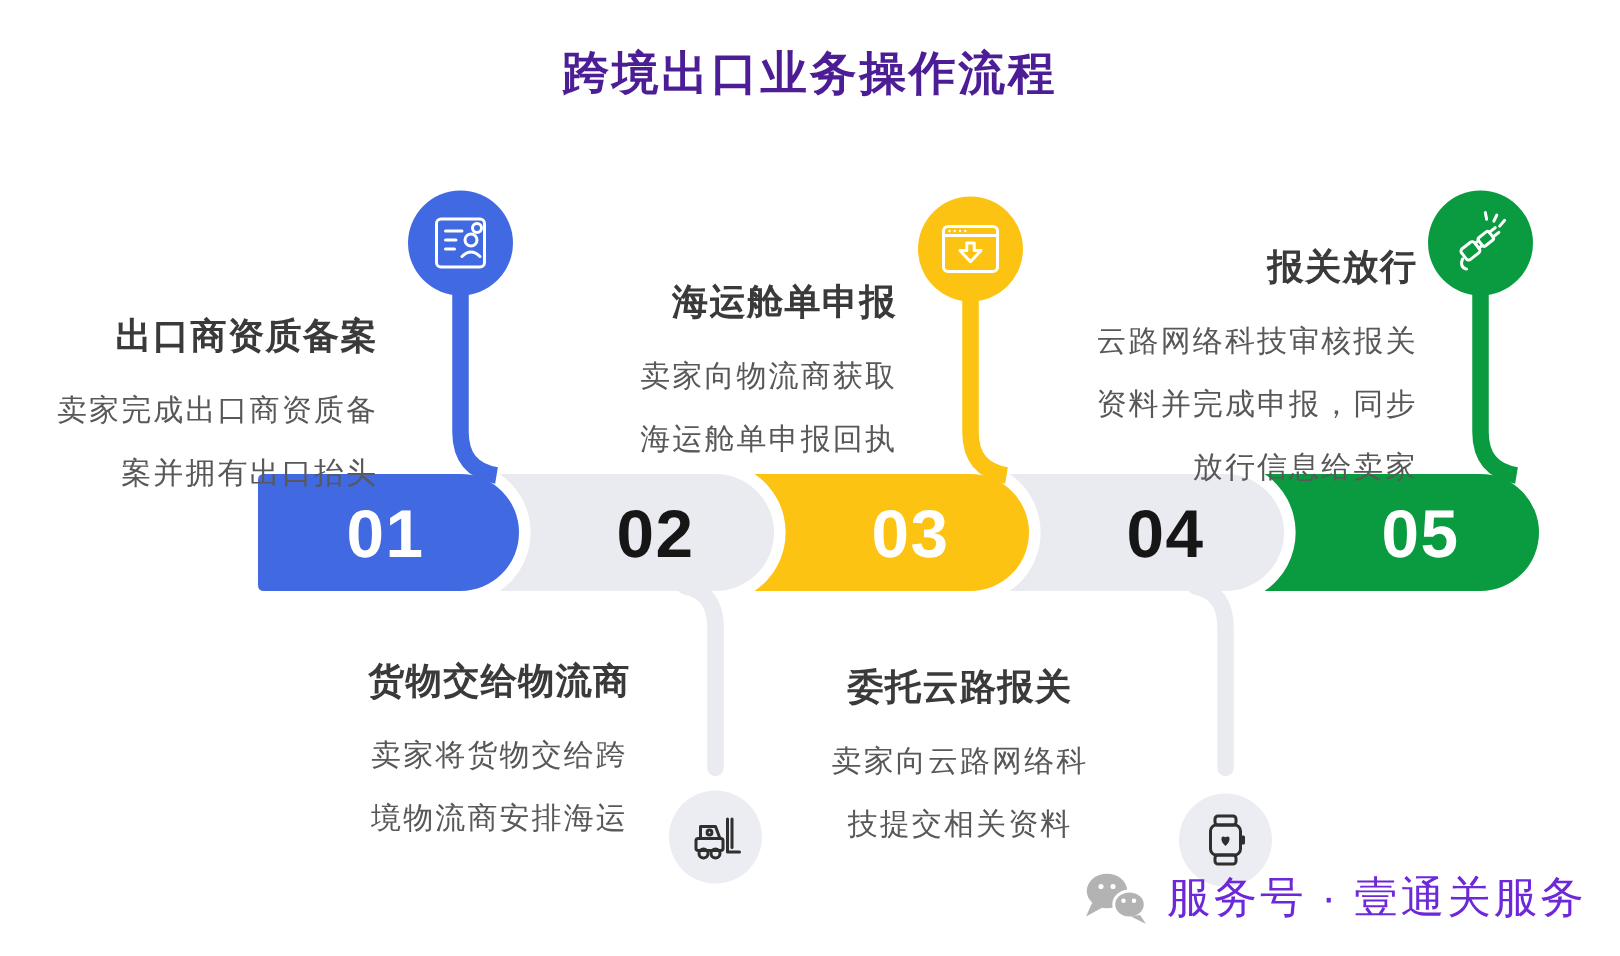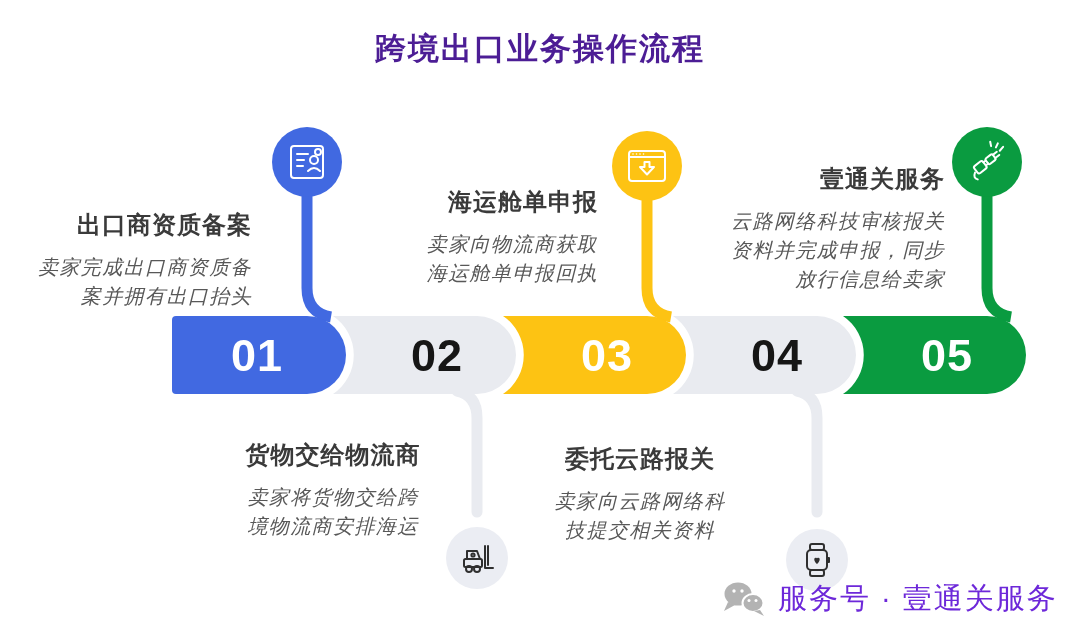--- a/index.html
+++ b/index.html
@@ -15,21 +15,21 @@
     letter-spacing:2px; color:#4c1d95;
   }
   .flow-svg { position:absolute; left:0; top:0; width:1080px; height:637px; }
   .step-text { position:absolute; }
   .step-title {
     font-size:24px; font-weight:bold; color:#3a3a3a;
     letter-spacing:1px; margin-bottom:12px; line-height:32px;
   }
   .step-desc {
     font-size:20px; color:#585858; letter-spacing:1.4px;
-    line-height:29px; white-space:pre-line;font-style:italic;
+    line-height:42px; white-space:pre-line;
   }
   .s1 { top:209px; right:828px; width:260px; text-align:right; }
   .s2 { top:439px; left:193px;  width:280px; text-align:center; }
   .s3 { top:186px; right:482px; width:260px; text-align:right; }
   .s4 { top:443px; right:310px; width:260px; text-align:center; }
   .s5 { top:163px; right:135px; width:280px; text-align:right; }
   .pill-num {
     font-family:"Liberation Sans","DejaVu Sans",sans-serif;
     font-size:45px; font-weight:bold; letter-spacing:1px;
   }
@@ -143,21 +143,21 @@
 境物流商安排海运</div>
   </div>
 
   <div class="step-text s4">
     <div class="step-title">委托云路报关</div>
     <div class="step-desc">卖家向云路网络科
 技提交相关资料</div>
   </div>
 
   <div class="step-text s5">
-    <div class="step-title">壹通关服务</div>
+    <div class="step-title">报关放行</div>
     <div class="step-desc">云路网络科技审核报关
 资料并完成申报，同步
 放行信息给卖家</div>
   </div>
 
   <div class="watermark">
     <svg class="wm-icon-svg" viewBox="0 0 52 46">
       <g transform="translate(25,22)" fill="#b3b3b3">
         <ellipse cx="-7" cy="-4" rx="13.5" ry="11.5"></ellipse>
         <path d="M -17 4 L -21 13 L -10 7 Z"></path>

